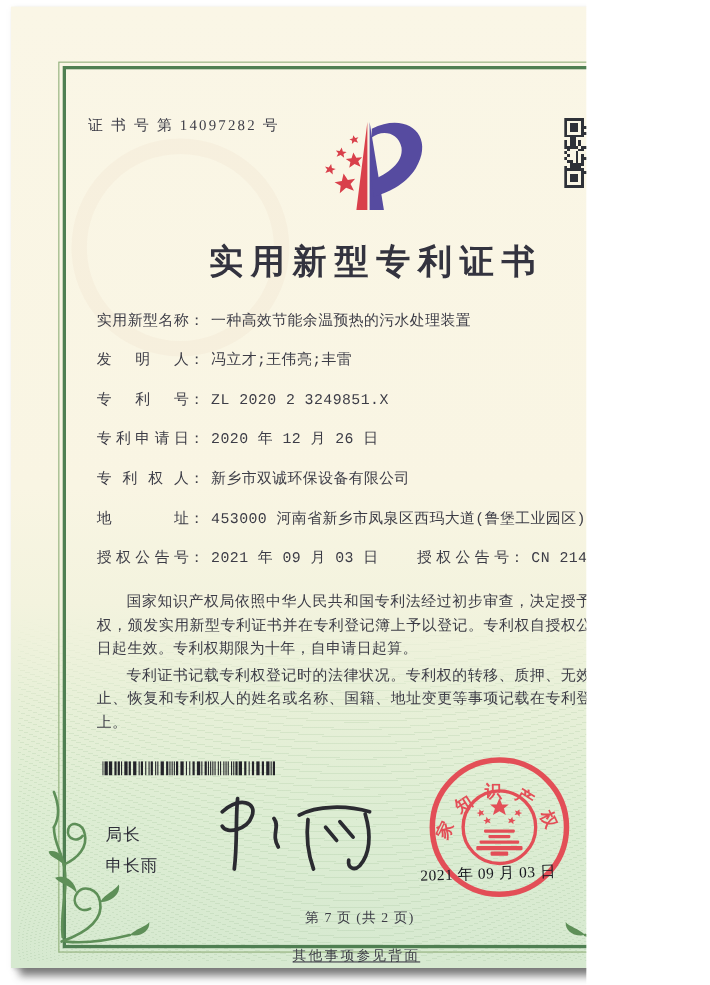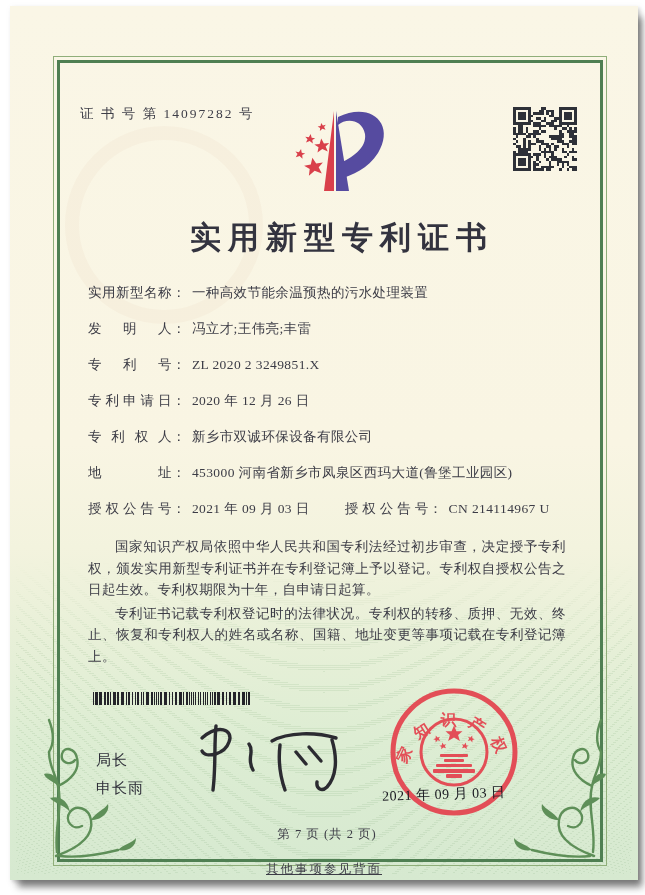--- a/index.html
+++ b/index.html
@@ -1,35 +1,35 @@
 <!DOCTYPE html>
 <html><head>
 <meta charset="utf-8">
 <style>
   html,body{margin:0;padding:0;background:#ffffff;}
-  .stage{position:relative;width:645px;height:895px;overflow:hidden;
+  .stage{position:relative;width:533px;height:895px;overflow:hidden;
          font-family:"Liberation Serif","DejaVu Serif",serif;}
   .paper{position:absolute;left:10px;top:6px;width:628px;height:874px;
          background:linear-gradient(180deg,#faf6e6 0%,#f9f5e3 50%,#f3f3de 62%,#e8f0d8 72%,#ddedd3 84%,#d6e9d0 100%);
          box-shadow:6px 9px 7px -2px rgba(95,95,95,.78), 2px 2px 4px rgba(160,160,160,.5);}
   .watermark{position:absolute;left:55px;top:120px;width:170px;height:170px;border-radius:50%;
          border:14px solid rgba(210,165,140,.07);}
   .wave-texture{position:absolute;left:6px;right:6px;top:555px;bottom:6px;
          background:repeating-radial-gradient(1200px 360px at 50% 130%,rgba(108,158,102,.13) 0 1px,transparent 1px 7px);
          -webkit-mask-image:linear-gradient(to bottom,transparent,#000 32%);
          mask-image:linear-gradient(to bottom,transparent,#000 32%);}
   .frame{position:absolute;left:47px;top:54px;width:540px;height:796px;
          border:3px solid #4f7f52;outline:1px solid #8fae79;outline-offset:3px;}
   .cert-no{position:absolute;left:70px;top:99px;font-size:13.5px;letter-spacing:2px;color:#3e3e48;}
   .logo{position:absolute;left:262px;top:95px;}
   .qr{position:absolute;left:503px;top:101px;}
   .title{position:absolute;left:47px;top:196px;width:540px;margin:15px;text-align:center;
          font-size:31px;font-weight:700;letter-spacing:7px;color:#33333f;}
   .fields{position:absolute;left:78px;top:276px;width:505px;display:flex;flex-direction:column;gap:14px;
-         font-size:13.5px;color:#3c3c46;letter-spacing:.4px;white-space:nowrap;}
+         font-size:13.5px;color:#3c3c46;letter-spacing:.4px;white-space:nowrap;font-family:Liberation Mono, monospace;}
   .row{height:22px;line-height:22px;}
   .lbl{display:inline-block;width:84px;text-align:justify;text-align-last:justify;vertical-align:top;}
   .colon{margin-right:6px;}
   .pair2{margin-left:35px;}
   .paras{position:absolute;left:78px;top:530px;width:478px;font-size:13.5px;line-height:21.5px;
          color:#3c3c46;text-align:justify;letter-spacing:.4px;}
   .paras p{margin:0 0 2px 0;text-indent:2em;}
   .barcode{position:absolute;left:83px;top:686px;}
   .director{position:absolute;left:86px;top:740px;font-size:15px;color:#2e2e38;line-height:28px;letter-spacing:1px;}
   .signature{position:absolute;left:178px;top:708px;}

